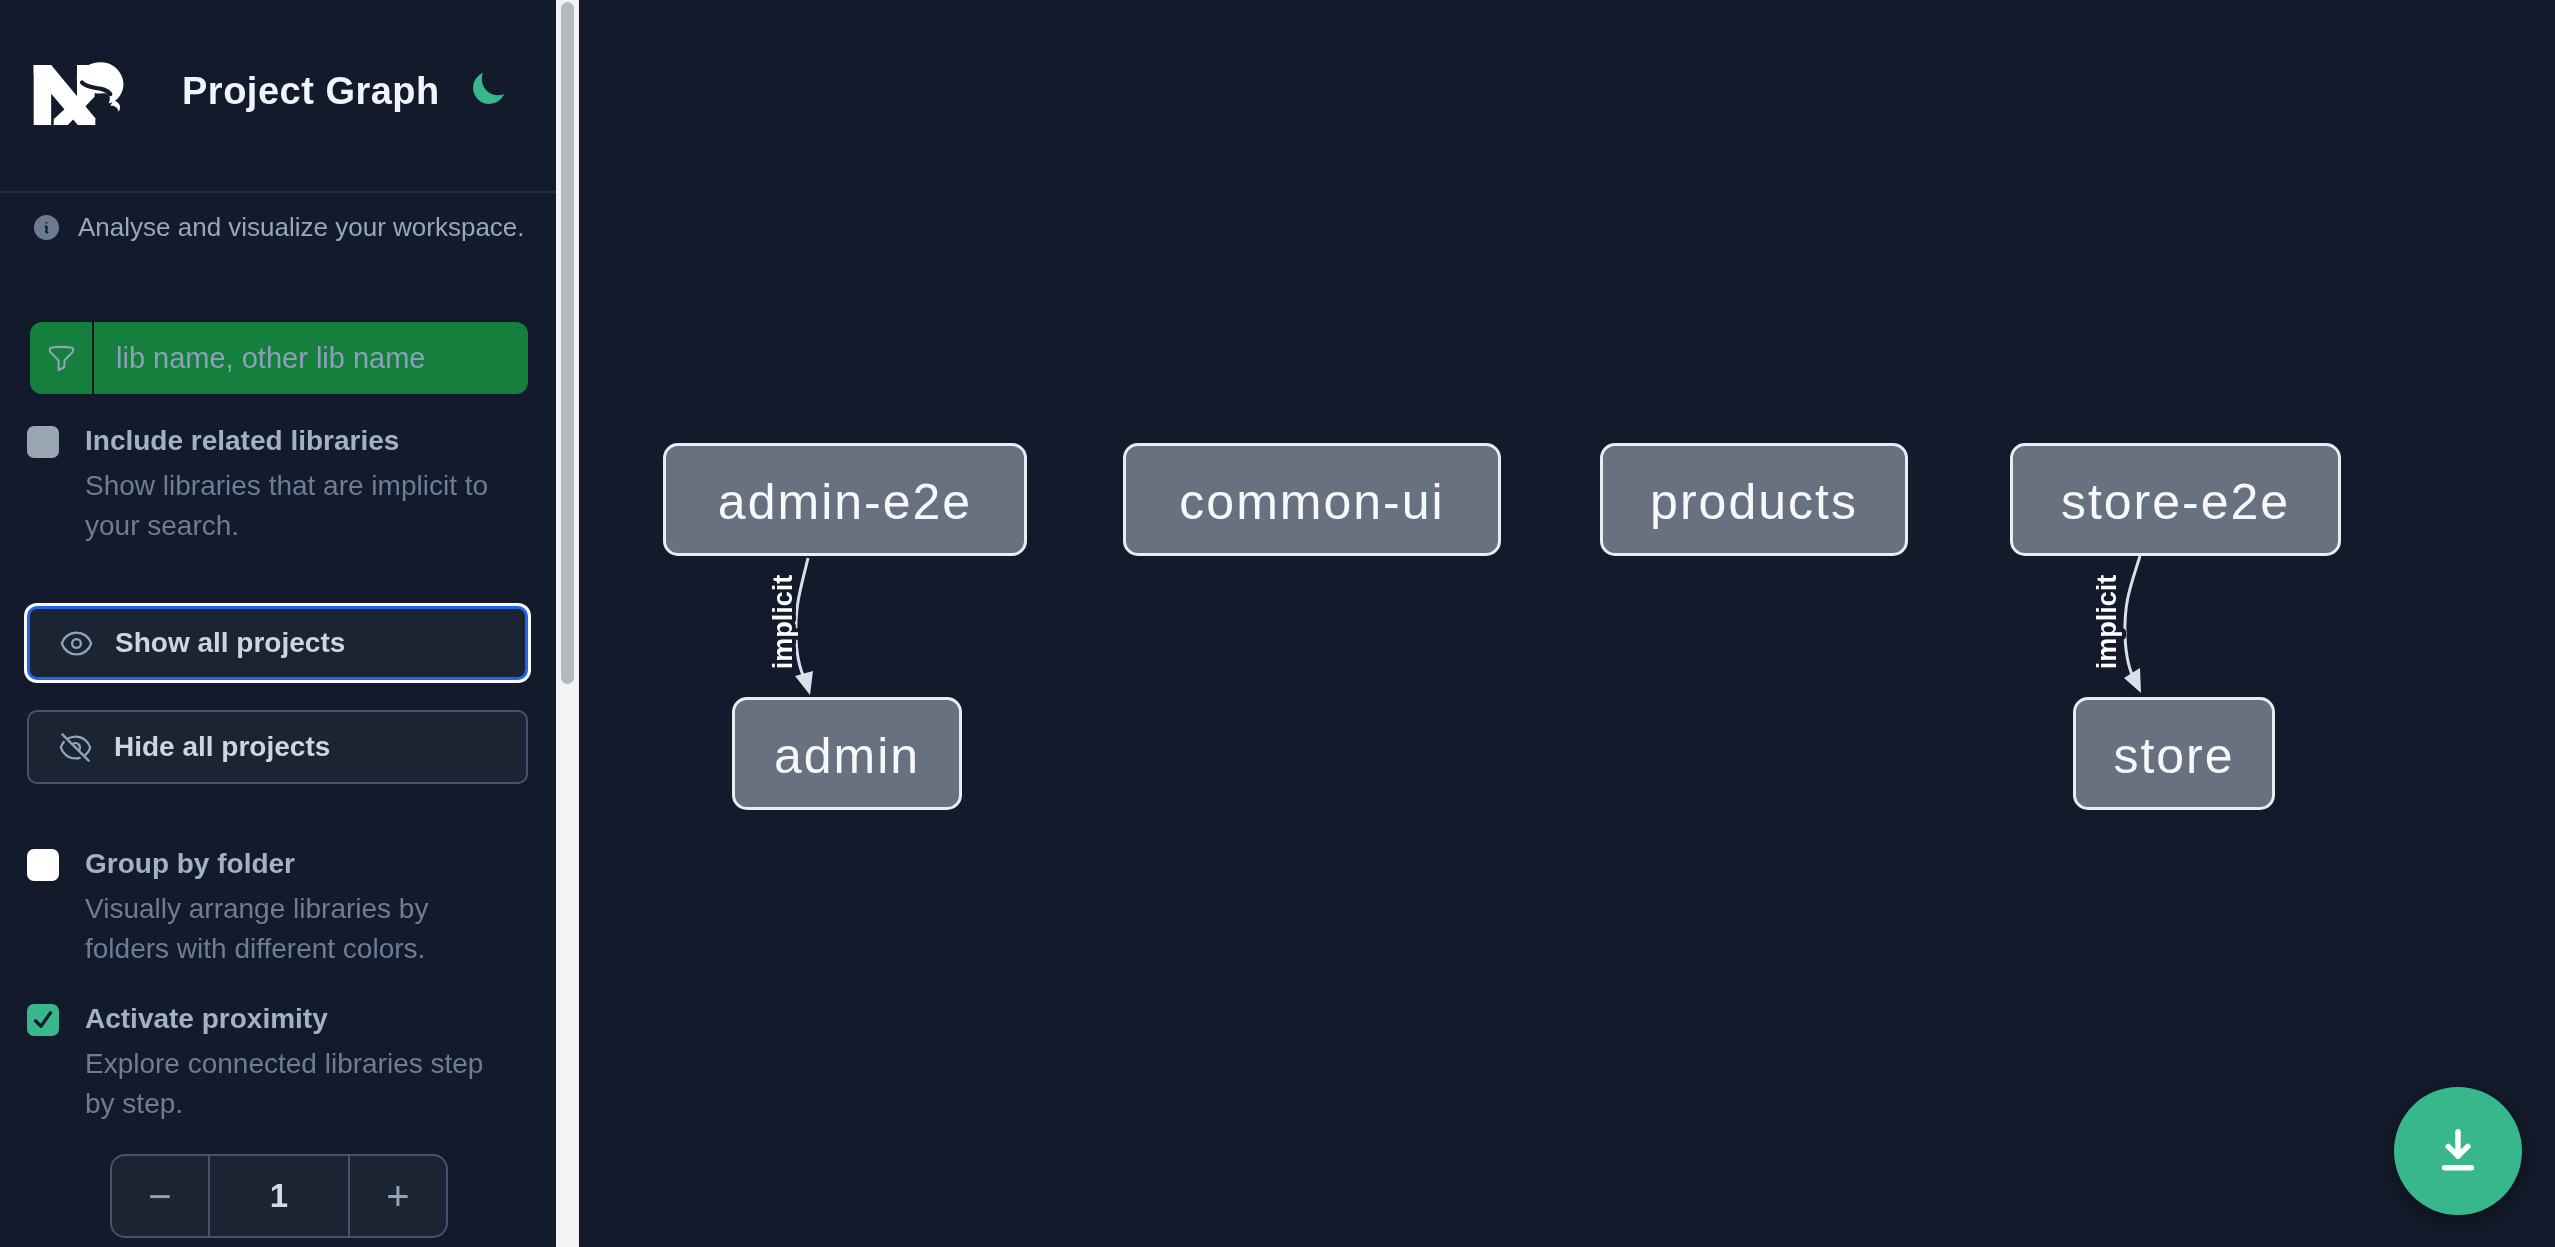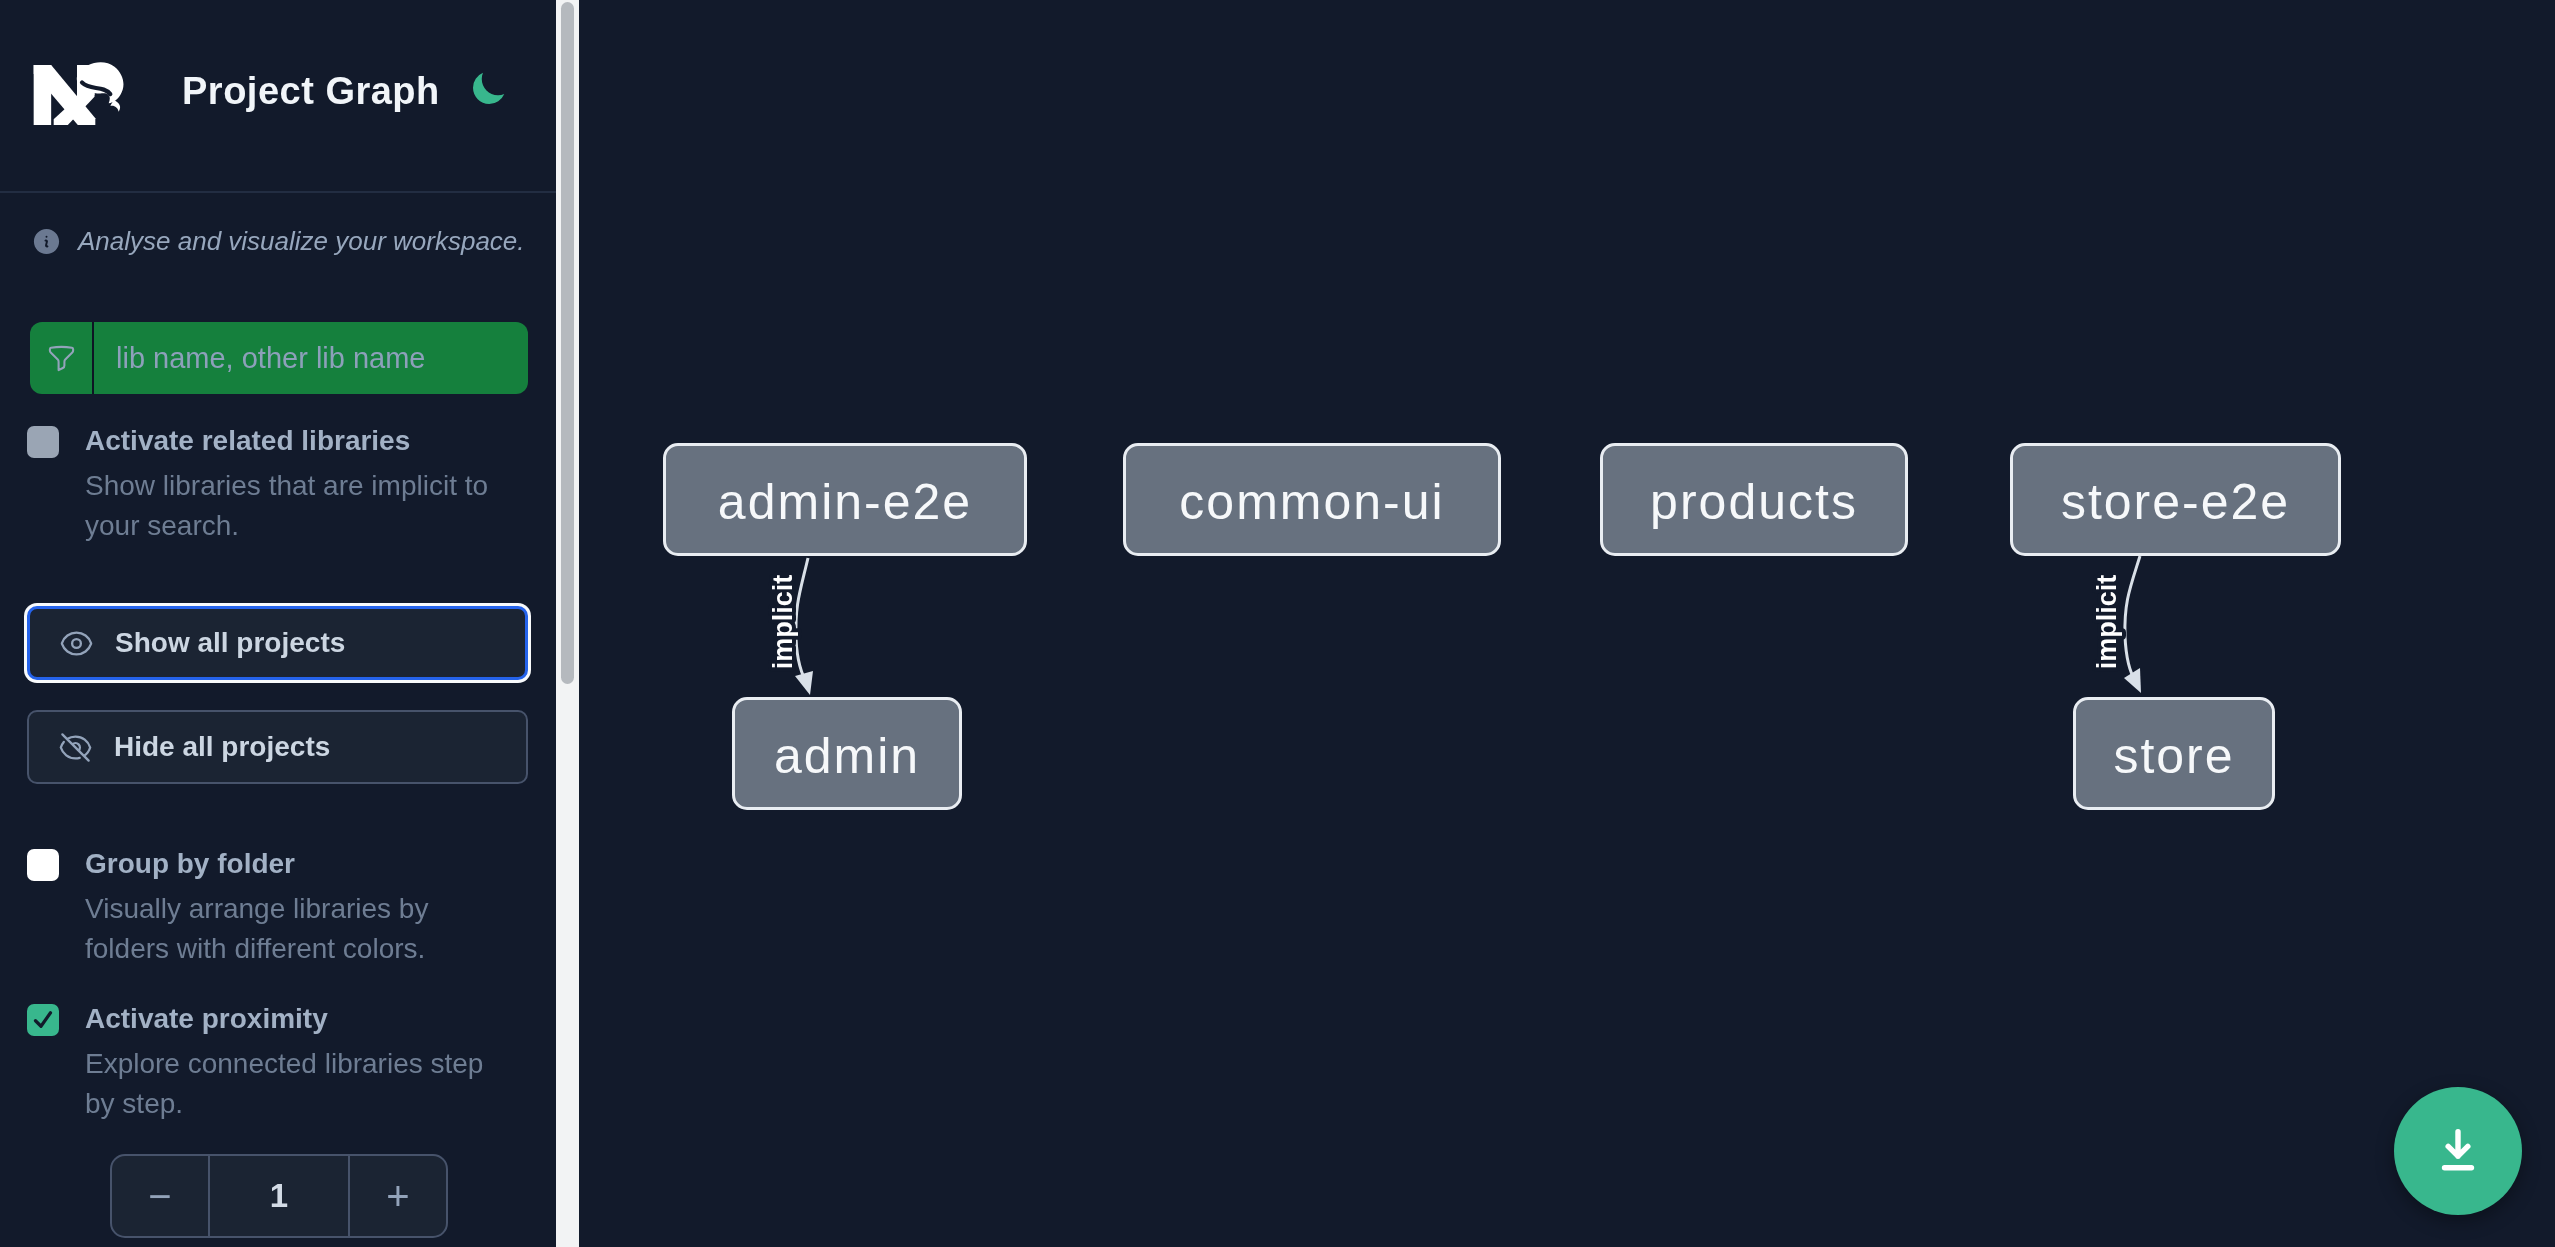--- a/index.html
+++ b/index.html
@@ -12,22 +12,22 @@
              background:#121a2b; }
   .header-divider { position:absolute; left:0; top:191px; width:556px; height:2px;
                     background:#222d42; }
   .nx-logo { position:absolute; left:27px; top:60px; width:100px; height:70px; }
   .page-title { position:absolute; left:182px; top:70px; font-size:38px; font-weight:600;
                 color:#f1f5f9; letter-spacing:0.5px; }
   .theme-toggle { position:absolute; left:462px; top:64px; width:52px; height:52px;
                   background:transparent; border:none; cursor:pointer; }
   .theme-toggle svg { width:40px; height:40px; }
 
-  .intro-row { position:absolute; left:31px; top:221px; width:500px; height:36px;
-               display:flex; align-items:flex-end; gap:16px;font-style:italic; }
+  .intro-row { position:absolute; left:31px; top:212px; width:500px; height:36px;
+               display:flex; align-items:flex-start; gap:16px; }
   .intro-row svg { width:31px; height:31px; flex:none; }
   .intro-text { font-size:26px; color:#97a7bd; font-weight:500; }
 
   .search-box { position:absolute; left:30px; top:322px; width:498px; height:72px;
                 background:#15803d; border-radius:12px; display:flex; align-items:stretch;
                 overflow:hidden; }
   .funnel-cell { width:64px; flex:none; display:flex; align-items:center; justify-content:center;
                  border-right:2px solid #0e1524; }
   .funnel-cell svg { width:31px; height:31px; }
   .search-input { flex:1; background:transparent; border:none; outline:none; color:#d6deea;
@@ -127,21 +127,21 @@
         <svg viewBox="0 0 24 24">
           <path fill="none" stroke="#93a3ba" stroke-width="1.6" stroke-linecap="round" stroke-linejoin="round" d="M12 3c2.755 0 5.455.232 8.083.678.533.09.917.556.917 1.096v1.044a2.25 2.25 0 01-.659 1.591l-5.432 5.432a2.25 2.25 0 00-.659 1.591v2.927a2.25 2.25 0 01-1.244 2.013L9.75 21v-6.568a2.25 2.25 0 00-.659-1.591L3.659 7.409A2.25 2.25 0 013 5.818V4.774c0-.54.384-1.006.917-1.096A48.32 48.32 0 0112 3z"></path>
         </svg>
       </span>
       <input class="search-input" type="text" placeholder="lib name, other lib name" style="">
     </div>
 
     <div class="opt opt-include">
       <span class="cb cb-gray"></span>
       <div>
-        <div class="opt-label">Activate related libraries</div>
+        <div class="opt-label">Include related libraries</div>
         <div class="opt-desc">Show libraries that are implicit to your search.</div>
       </div>
     </div>
 
     <button class="side-btn btn-show">
       <svg viewBox="0 0 24 24">
         <g fill="none" stroke="#93a3ba" stroke-width="1.6" stroke-linecap="round" stroke-linejoin="round">
           <path d="M2.036 12.322a1.012 1.012 0 010-.639C3.423 7.51 7.36 4.5 12 4.5c4.638 0 8.573 3.007 9.963 7.178.07.207.07.431 0 .639C20.577 16.49 16.64 19.5 12 19.5c-4.638 0-8.573-3.007-9.963-7.178z"></path>
           <path d="M15 12a3 3 0 11-6 0 3 3 0 016 0z"></path>
         </g>

